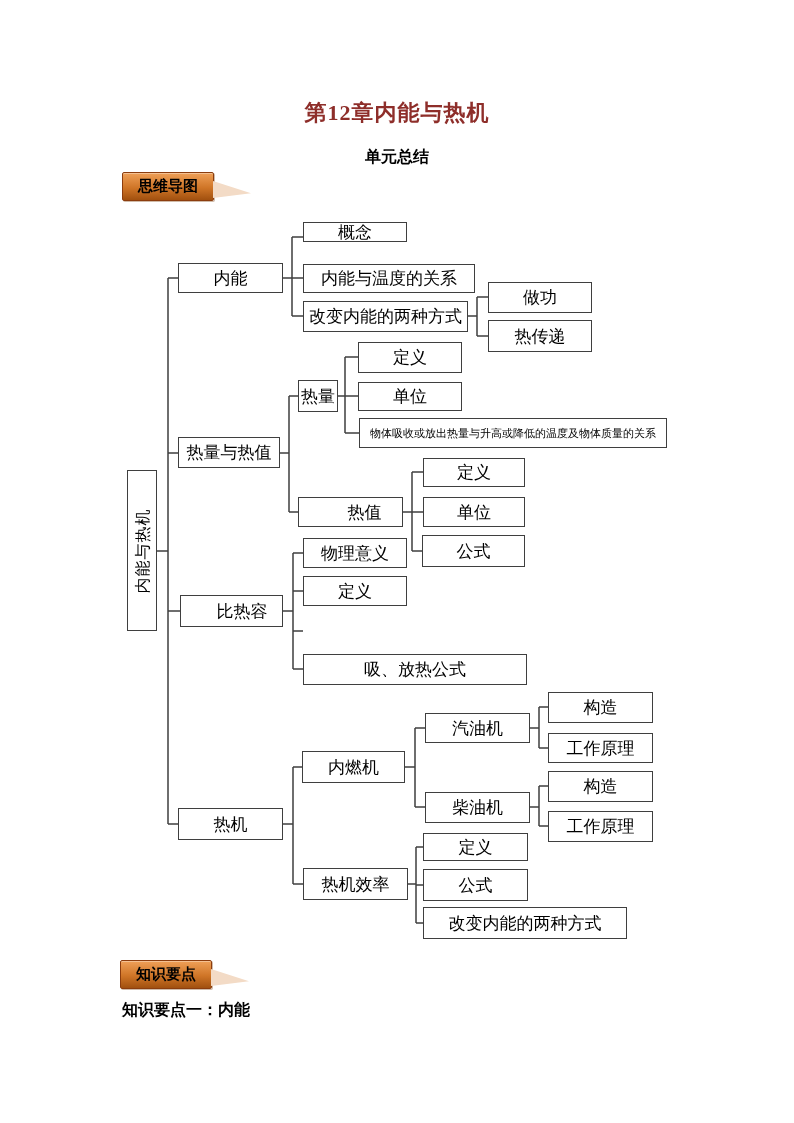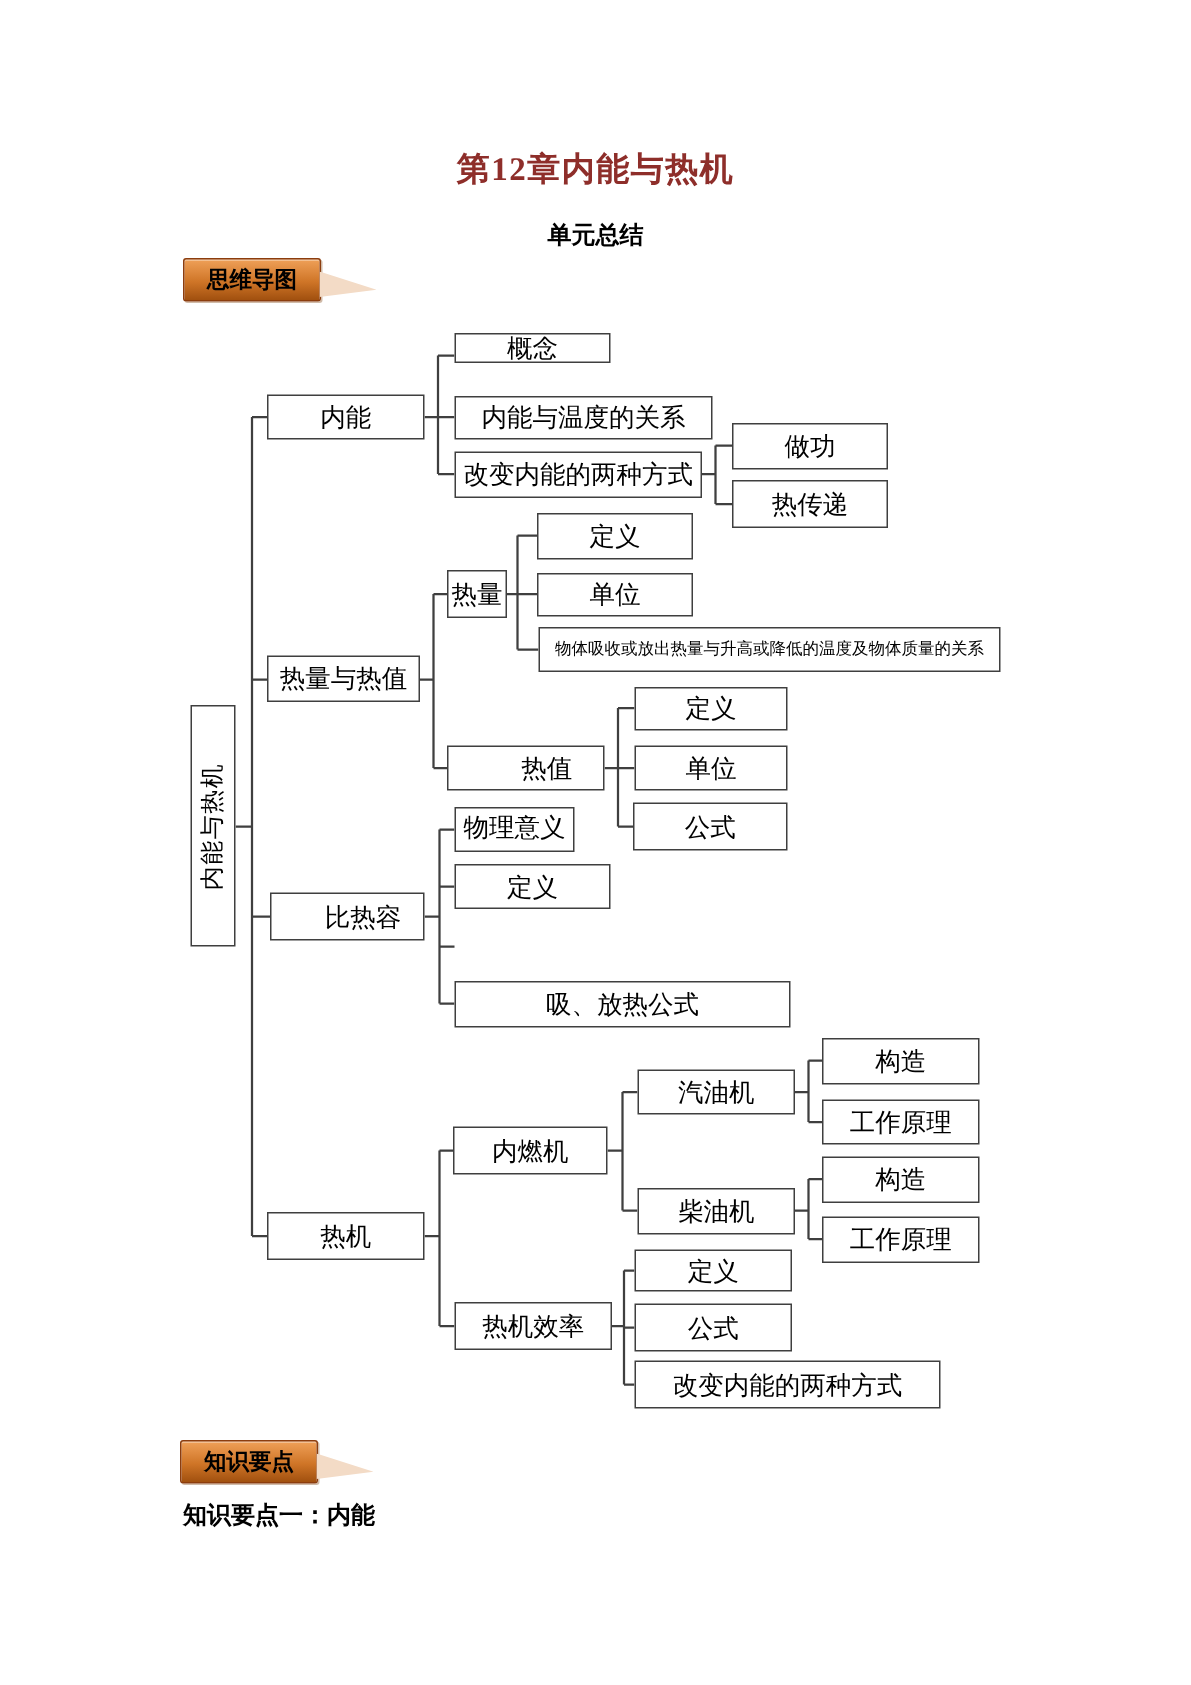--- a/index.html
+++ b/index.html
@@ -84,21 +84,21 @@
   <div class="node" style="left:298px;top:380px;width:40px;height:32px;">热量</div>
   <div class="node" style="left:358px;top:342px;width:104px;height:31px;">定义</div>
   <div class="node" style="left:358px;top:382px;width:104px;height:29px;">单位</div>
   <div class="node node-small" style="left:359px;top:418px;width:308px;height:30px;">物体吸收或放出热量与升高或降低的温度及物体质量的关系</div>
   <div class="node" style="left:298px;top:497px;width:105px;height:30px;padding-left:28px;">热值</div>
   <div class="node" style="left:423px;top:458px;width:102px;height:29px;">定义</div>
   <div class="node" style="left:423px;top:497px;width:102px;height:30px;">单位</div>
   <div class="node" style="left:422px;top:535px;width:103px;height:32px;">公式</div>
 
   <div class="node" style="left:180px;top:595px;width:103px;height:32px;padding-left:21px;">比热容</div>
-  <div class="node" style="left:303px;top:538px;width:80px;height:30px;font-family:Liberation Mono, monospace;">物理意义</div>
+  <div class="node" style="left:303px;top:538px;width:104px;height:30px;">物理意义</div>
   <div class="node" style="left:303px;top:576px;width:104px;height:30px;">定义</div>
   <div class="node" style="left:303px;top:654px;width:224px;height:31px;">吸、放热公式</div>
 
   <div class="node" style="left:178px;top:808px;width:105px;height:32px;">热机</div>
   <div class="node" style="left:302px;top:751px;width:103px;height:32px;">内燃机</div>
   <div class="node" style="left:425px;top:713px;width:105px;height:30px;">汽油机</div>
   <div class="node" style="left:548px;top:692px;width:105px;height:31px;">构造</div>
   <div class="node" style="left:548px;top:733px;width:105px;height:30px;">工作原理</div>
   <div class="node" style="left:425px;top:792px;width:105px;height:31px;">柴油机</div>
   <div class="node" style="left:548px;top:771px;width:105px;height:31px;">构造</div>

